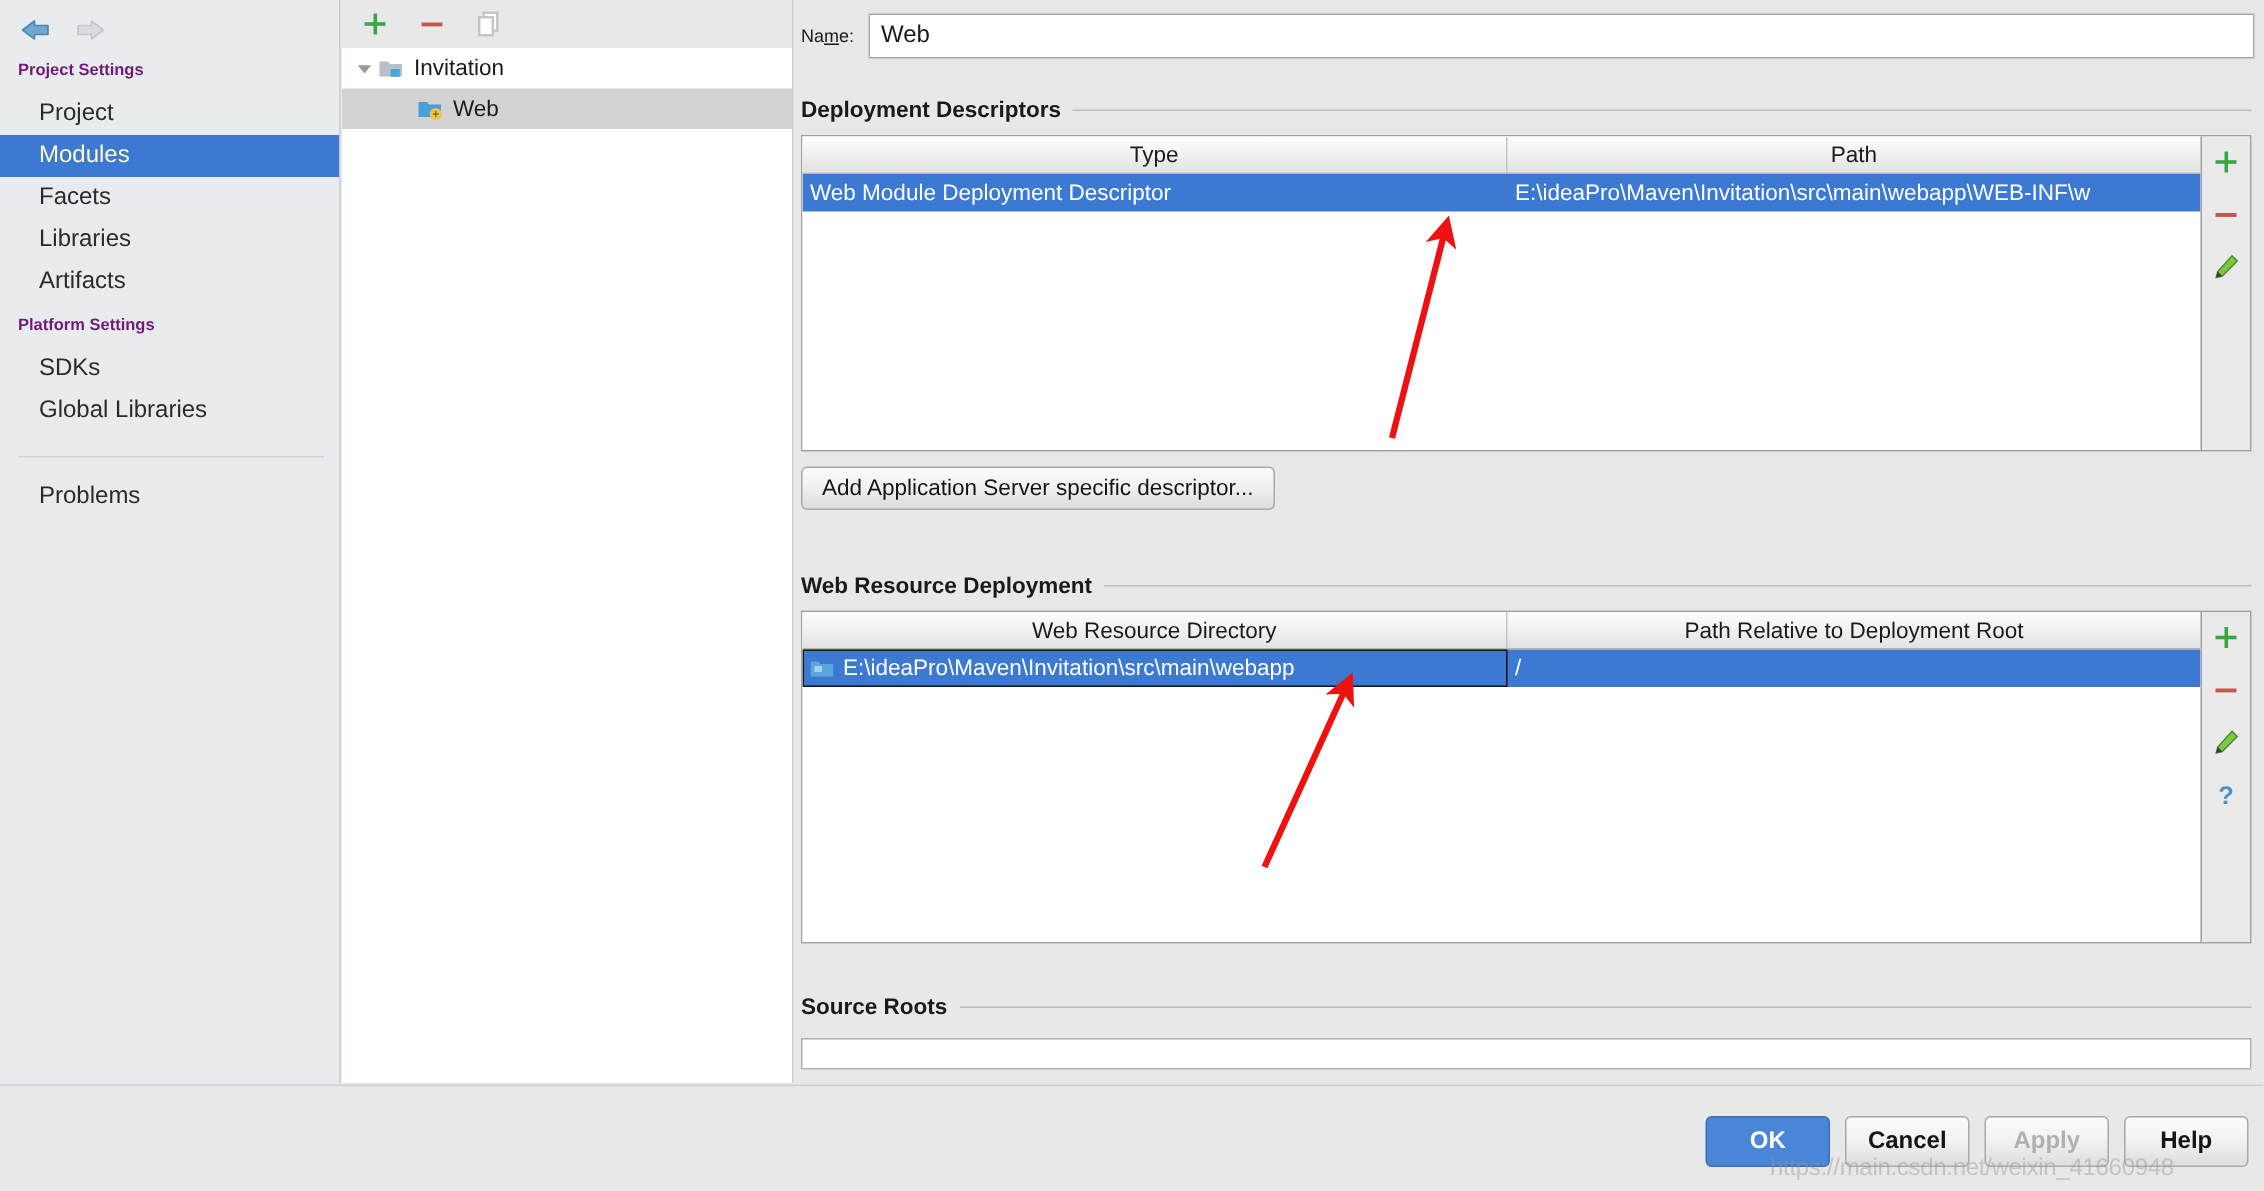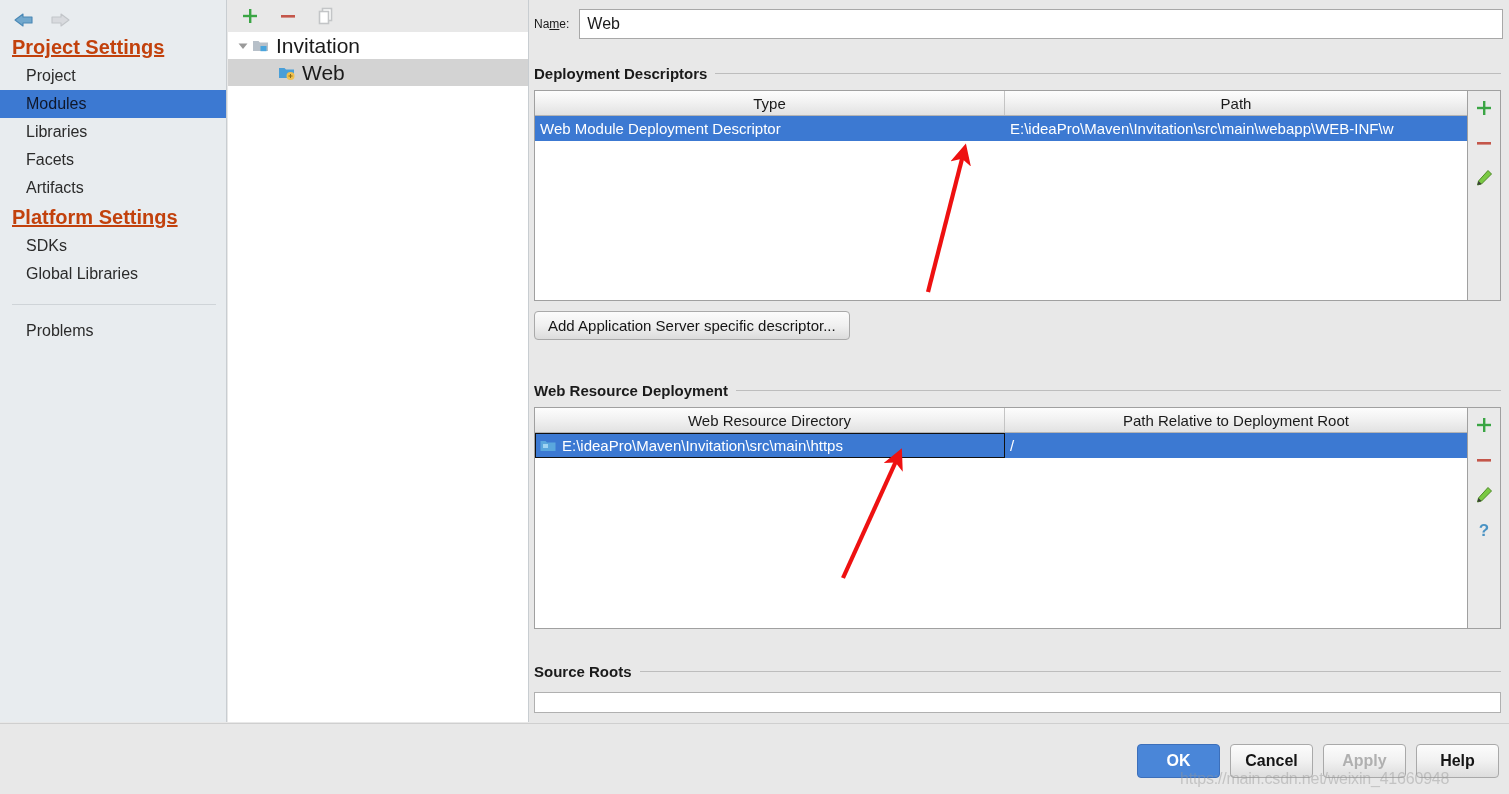--- a/index.html
+++ b/index.html
@@ -27,36 +27,35 @@
     overflow: hidden;
   }
   #nav-arrows {
     height: 32px;
     padding: 7px 0 0 12px;
     display: flex; gap: 12px; align-items: center;
   }
   .arrow-btn { width: 24px; height: 20px; display: block; cursor: pointer; }
   .sb-group-title {
     font-weight: bold;
-    font-size: 20px;
-    color: #c2410c;
+    font-size: 11px;
+    color: #701a75;
     padding: 3px 0 3px 12px;
     line-height: 24px;
-    text-decoration: underline;
   }
   .sb-item {
     font-size: 16px;
     color: #2b2b2b;
     padding: 3px 0 3px 26px;
     line-height: 22px;
     cursor: default;
   }
   .sb-item.selected {
     background: #3c79d2;
-    color: #0f172a;
+    color: #fef9c3;
   }
   .sb-sep {
     height: 1px;
     background: #cfd4d8;
     margin: 16px 10px 12px 12px;
   }
 
   
   #treepanel {
     position: absolute; left: 228px; top: 0;
@@ -69,21 +68,21 @@
     height: 32px;
     background: #e8e8e8;
     display: flex; align-items: center;
     padding-left: 11px;
     gap: 16px;
   }
   .tt-btn { width: 22px; height: 22px; display: flex; align-items: center; justify-content: center; cursor: pointer; }
   .tree-row {
     height: 27px;
     display: flex; align-items: center;
-    font-size: 21px;
+    font-size: 15px;
     color: #1a1a1a;
     cursor: default;
     padding-left: 6px;
   }
   .tree-row.selected { background: #d3d3d3; }
   .tri {
     width: 18px; height: 18px;
     display: inline-flex; align-items: center; justify-content: center;
     flex: 0 0 auto;
   }
@@ -284,22 +283,22 @@
       <span class="arrow-btn">
         <svg width="24" height="20" viewBox="0 0 24 20">
           <path d="M13,4 L13,7 L4,7 L4,13 L13,13 L13,16 L21,10 Z" fill="#d8dade" stroke="#c2c5c9" stroke-width="1.1" stroke-linejoin="round"></path>
         </svg>
       </span>
     </div>
 
     <div class="sb-group-title">Project Settings</div>
     <div class="sb-item">Project</div>
     <div class="sb-item selected">Modules</div>
+    <div class="sb-item">Facets</div>
     <div class="sb-item">Libraries</div>
-    <div class="sb-item">Facets</div>
     <div class="sb-item">Artifacts</div>
 
     <div class="sb-group-title">Platform Settings</div>
     <div class="sb-item">SDKs</div>
     <div class="sb-item">Global Libraries</div>
 
     <div class="sb-sep"></div>
 
     <div class="sb-item">Problems</div>
   </div>
@@ -416,21 +415,21 @@
           </div>
           <div class="tbl-body">
             <div class="tr selected">
               <div class="td focuscell" style="width:470px;">
                 <span style="display:inline-flex;margin-right:6px;">
                   <svg width="16" height="14" viewBox="0 0 16 14">
                     <path d="M0.5,2 L5.5,2 L7,3.6 L15.5,3.6 L15.5,12 L0.5,12 Z" fill="#5aa7dd"></path>
                     <rect x="3" y="5" width="5" height="4" fill="#9fd4f2"></rect>
                   </svg>
                 </span>
-                <span>E:\ideaPro\Maven\Invitation\src\main\https</span>
+                <span>E:\ideaPro\Maven\Invitation\src\main\webapp</span>
               </div>
               <div class="td" style="flex:1;">/</div>
             </div>
           </div>
         </div>
         <div class="side-toolbar">
           <span class="stb">
             <svg width="20" height="20" viewBox="0 0 20 20">
               <rect x="9" y="3" width="2.4" height="14" fill="#3aa544"></rect>
               <rect x="3" y="8.8" width="14" height="2.4" fill="#3aa544"></rect>

